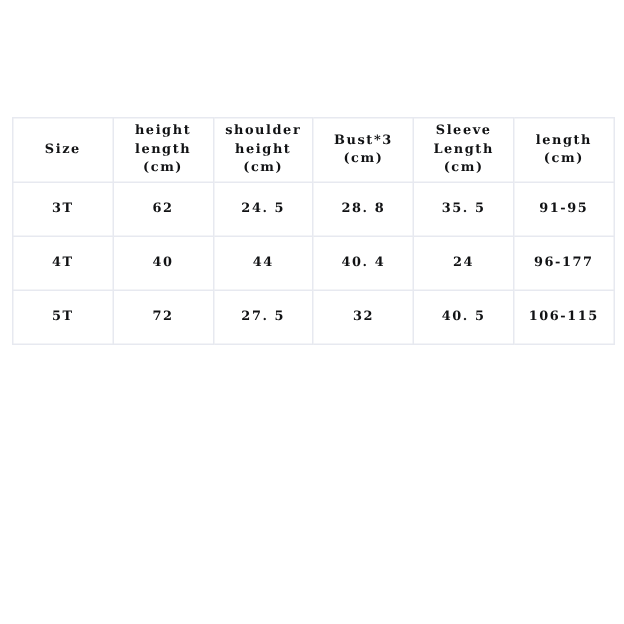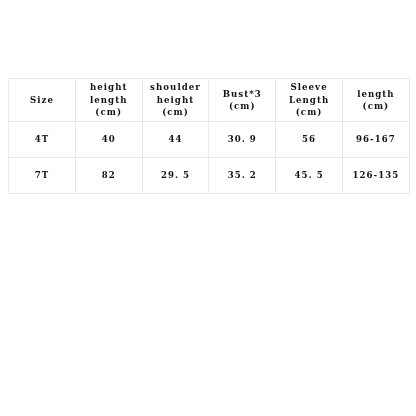--- a/index.html
+++ b/index.html
@@ -99,31 +99,39 @@
             <span class="hdr-line">(cm)</span>
           </th>
           <th>
             <span class="hdr-line">length</span>
             <span class="hdr-line">(cm)</span>
           </th>
         </tr>
       </thead>
       <tbody>
         <tr>
+          <td>3T</td>
+          <td>62</td>
+          <td>24. 5</td>
+          <td>28. 8</td>
+          <td>35. 5</td>
+          <td>91-95</td>
+        </tr>
+        <tr>
           <td>4T</td>
           <td>40</td>
           <td>44</td>
-          <td>30. 9</td>
-          <td>56</td>
-          <td>96-167</td>
+          <td>40. 4</td>
+          <td>24</td>
+          <td>96-177</td>
         </tr>
         <tr>
-          <td>7T</td>
-          <td>82</td>
-          <td>29. 5</td>
-          <td>35. 2</td>
-          <td>45. 5</td>
-          <td>126-135</td>
+          <td>5T</td>
+          <td>72</td>
+          <td>27. 5</td>
+          <td>32</td>
+          <td>40. 5</td>
+          <td>106-115</td>
         </tr>
       </tbody>
     </table>
   </div>
 </div>
 
 </body></html>

